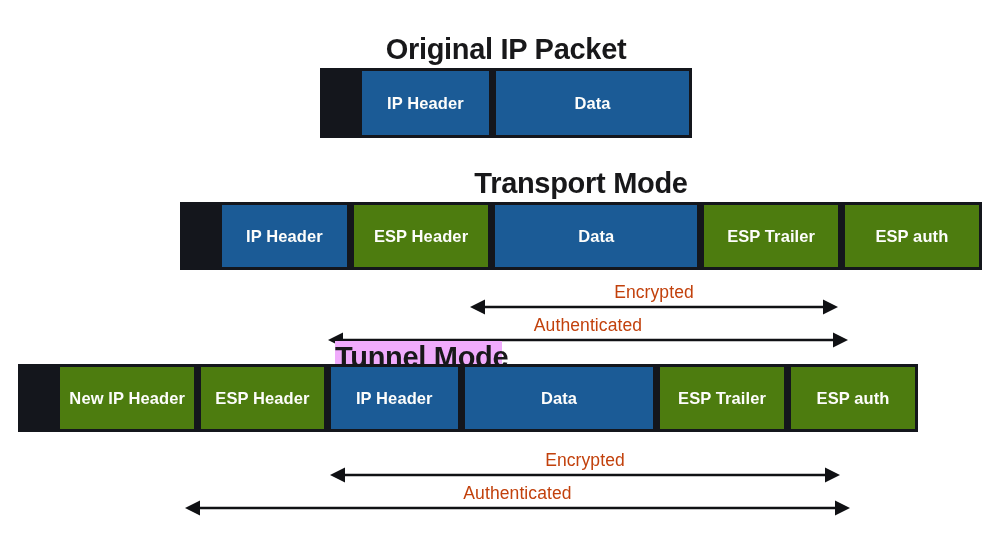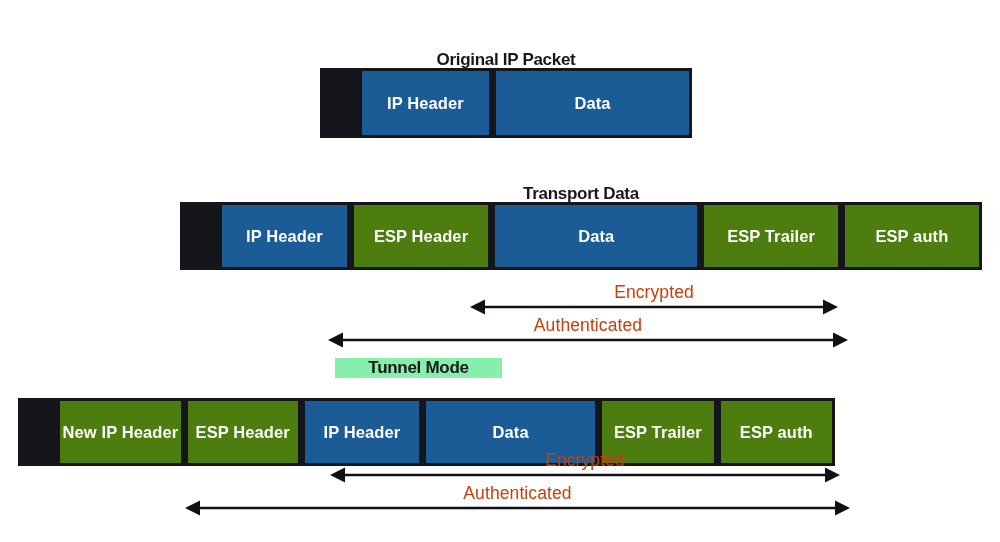--- a/index.html
+++ b/index.html
@@ -18,26 +18,25 @@
   .stage {
     position: absolute;
     inset: 0;
   }
 
   
   .section-title {
     position: absolute;
     font-family: "Liberation Sans", sans-serif;
     font-weight: bold;
-    font-size: 17px;
+    font-size: 29px;
     letter-spacing: -0.3px;
     color: #18181a;
     white-space: nowrap;
     text-align: center;
-    margin-top: 17px;
   }
 
   
   .packet-row {
     position: absolute;
     display: flex;
     box-sizing: border-box;
     border: 3px solid #14161c;
     background: #14161c;
     gap: 7px;
@@ -89,21 +88,21 @@
 
 <div class="stage">
 
   <div class="section-title" style="left:320px; top:33px; width:372px;">Original IP Packet</div>
 
   <div class="packet-row" style="left:320px; top:68px; width:372px; height:70px;">
     <div class="field blue" style="width:144px;">IP Header</div>
     <div class="field blue" style="width:219px;">Data</div>
   </div>
 
-  <div class="section-title" style="left:180px; top:167px; width:802px;">Transport Data</div>
+  <div class="section-title" style="left:180px; top:167px; width:802px;">Transport Mode</div>
 
   <div class="packet-row" style="left:180px; top:202px; width:802px; height:68px;">
     <div class="field blue" style="width:134px;">IP Header</div>
     <div class="field orange" style="width:144px;">ESP Header</div>
     <div class="field blue" style="width:217px;">Data</div>
     <div class="field orange" style="width:143px;">ESP Trailer</div>
     <div class="field orange" style="width:144px;">ESP auth</div>
   </div>
 
   <div class="annot" style="left:470px; top:305px; width:368px;">
@@ -117,23 +116,23 @@
 
   <div class="annot" style="left:328px; top:338px; width:520px;">
     <div class="annot-label" style="top:-23px;">Authenticated</div>
     <svg width="520" height="14" viewBox="0 0 520 14">
       <line x1="6" y1="2" x2="514" y2="2" stroke="#101114" stroke-width="2.6"></line>
       <path d="M 0 2 L 15 -5.5 L 15 9.5 Z" fill="#101114"></path>
       <path d="M 520 2 L 505 -5.5 L 505 9.5 Z" fill="#101114"></path>
     </svg>
   </div>
 
-  <div class="section-title" style="left:335px; top:341px; width:167px; background:#86efac;">Tunnel Mode</div>
+  <div class="section-title" style="left:335px; top:341px; width:167px; background:#f0abfc;">Tunnel Mode</div>
 
-  <div class="packet-row" style="left:18px; top:398px; width:817px; height:68px;">
+  <div class="packet-row" style="left:18px; top:364px; width:900px; height:68px;">
     <div class="field orange" style="width:155px;">New IP Header</div>
     <div class="field orange" style="width:141px;">ESP Header</div>
     <div class="field blue" style="width:147px;">IP Header</div>
     <div class="field blue" style="width:217px;">Data</div>
     <div class="field orange" style="width:143px;">ESP Trailer</div>
     <div class="field orange" style="width:143px;">ESP auth</div>
   </div>
 
   <div class="annot" style="left:330px; top:473px; width:510px;">
     <div class="annot-label" style="top:-23px;">Encrypted</div>

